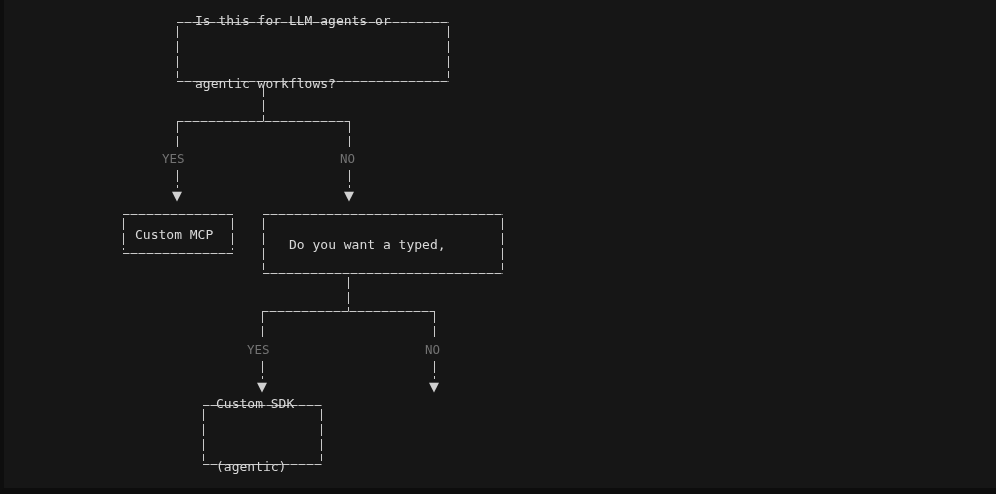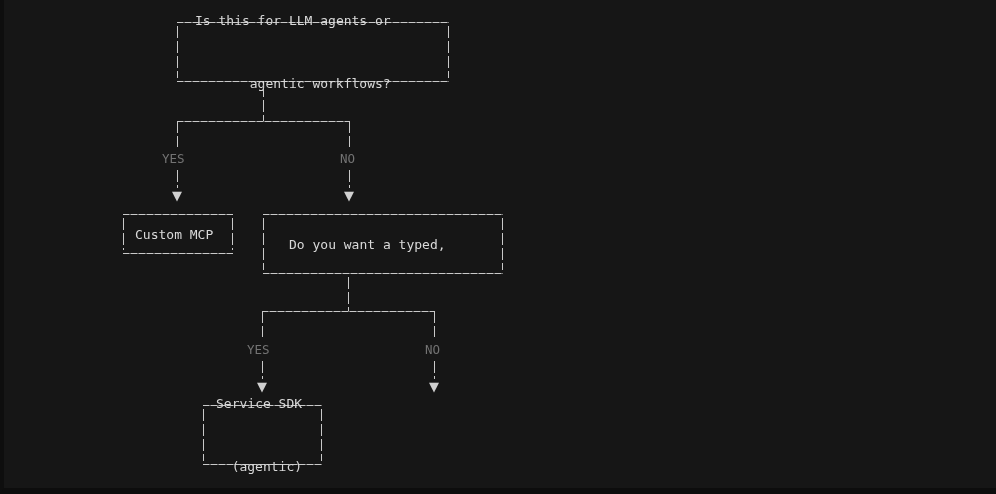--- a/index.html
+++ b/index.html
@@ -71,21 +71,21 @@
   }
   .box .pipe.left  { left: 0; }
   .box .pipe.right { right: 0; }
 
   .box .lines {
     position: absolute;
     left: 18px;
     top: 50%;
     transform: translateY(-50%);
   }
-  .box .lines .ln { display: block; text-align: right; }
+  .box .lines .ln { display: block; }
 
   
   .vline {
     position: absolute;
     width: 1px;
     background: repeating-linear-gradient(
       to bottom,
       #c9c9c9 0px, #c9c9c9 12px,
       rgba(201,201,201,0.0) 12px, rgba(201,201,201,0.0) 15px
     );
@@ -182,20 +182,20 @@
 
     <div class="arrow" style="left:253px; top:380px;">▼</div>
     <div class="arrow" style="left:425px; top:380px;">▼</div>
 
     <div class="box" style="left:199px; top:405px; width:119px; height:60px;">
       <div class="rule top"></div>
       <div class="rule bottom"></div>
       <div class="pipe left"></div>
       <div class="pipe right"></div>
       <div class="lines" style="left:13px;">
-        <span class="ln">Service SDK</span>
+        <span class="ln">Custom SDK</span>
         <span class="ln">(agentic)</span>
       </div>
     </div>
 
 
   </div>
 </div>
 
 </body></html>

